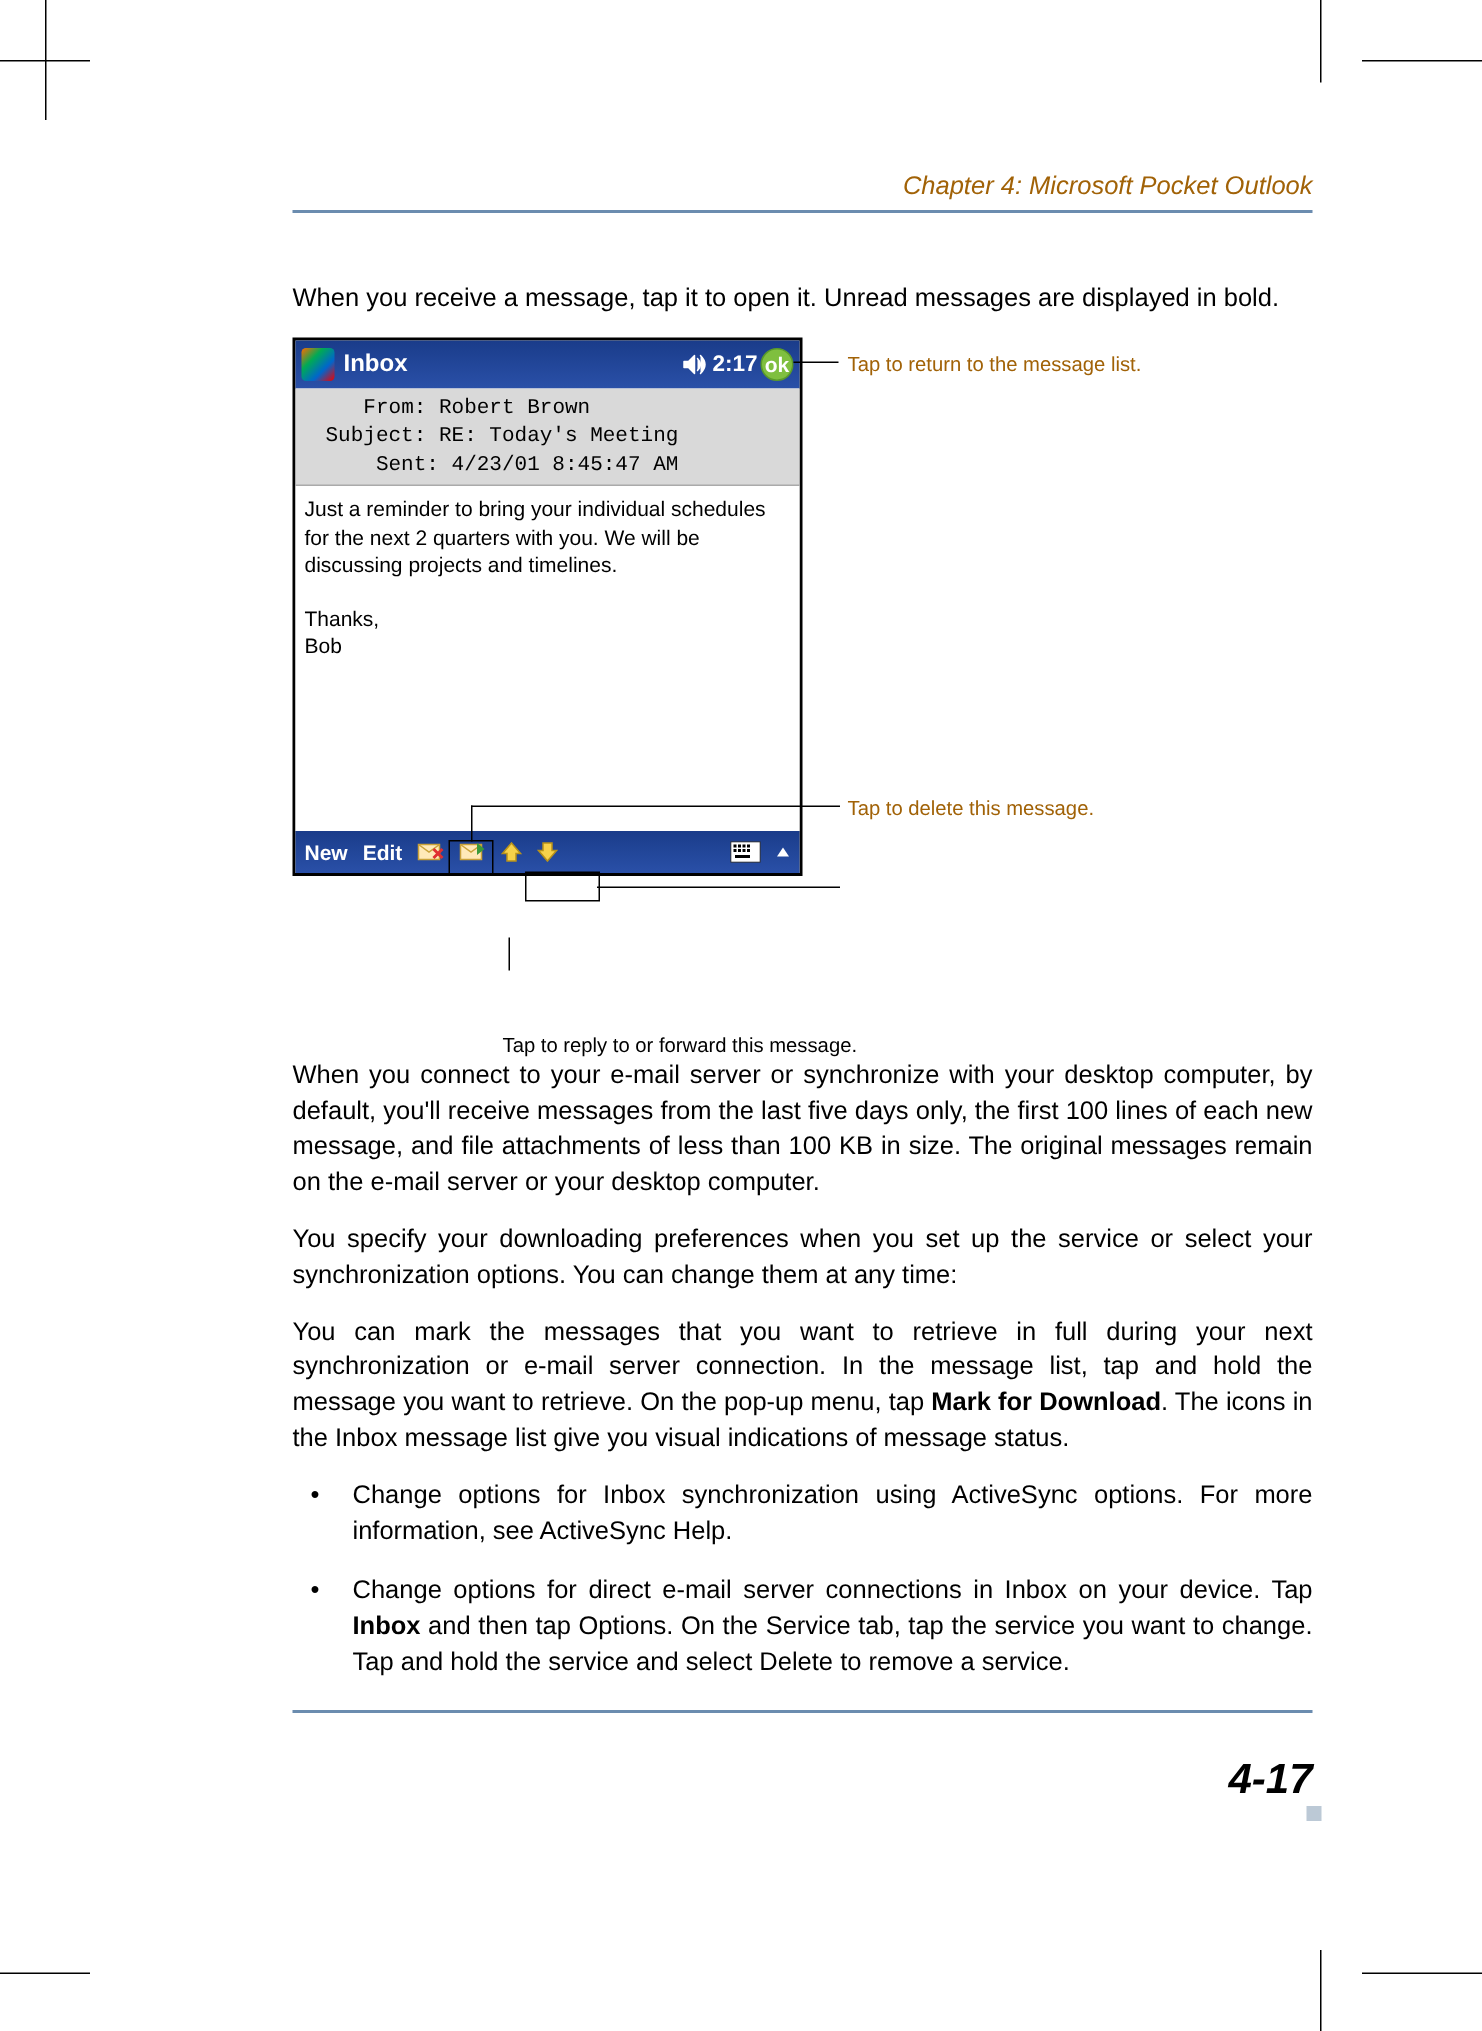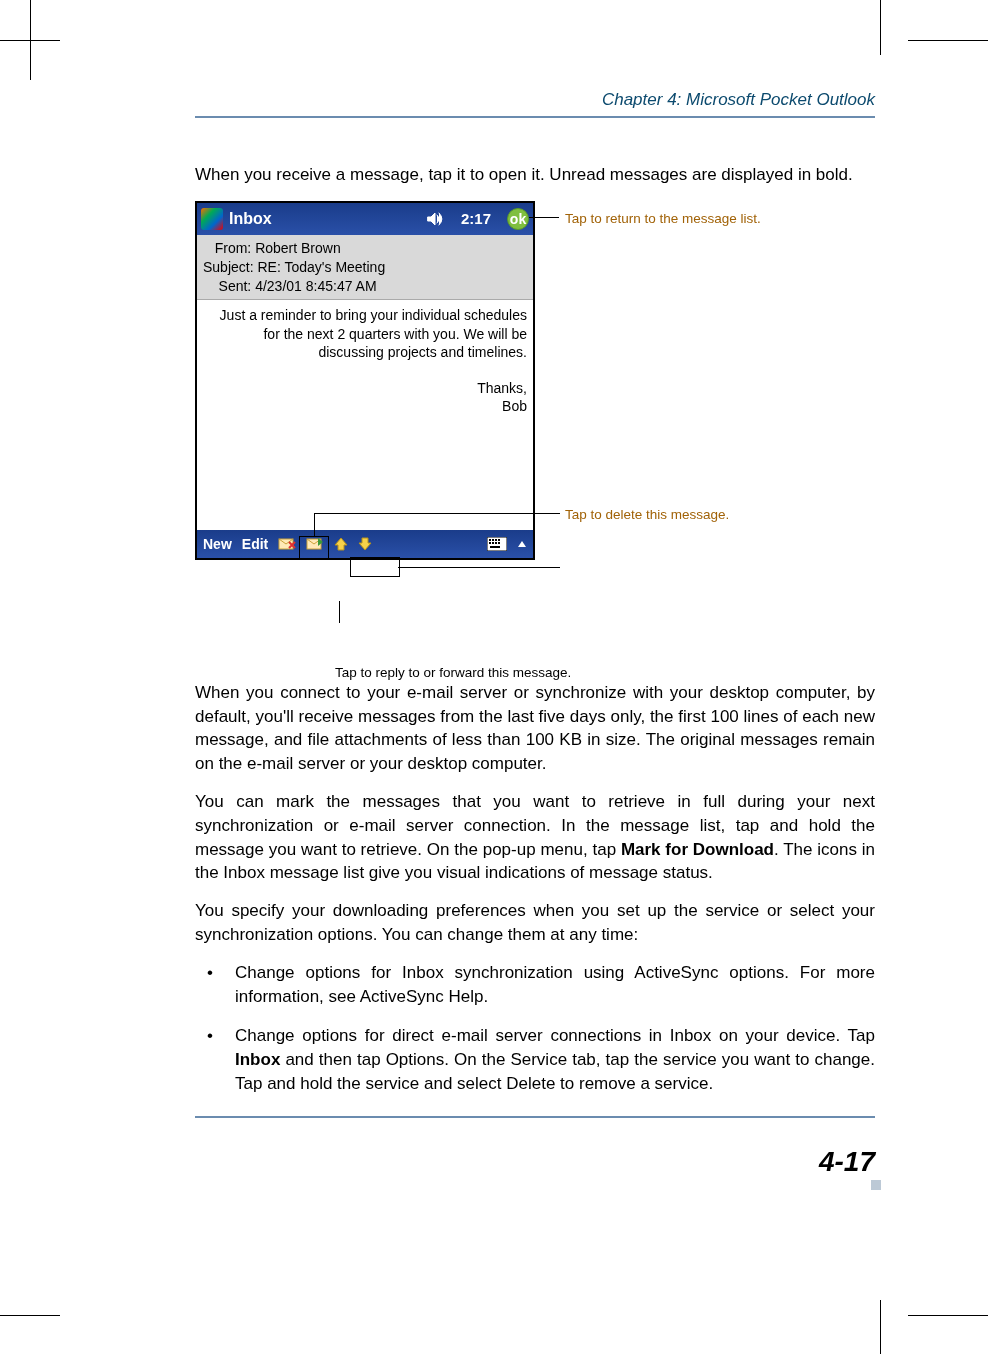--- a/index.html
+++ b/index.html
@@ -13,22 +13,23 @@
   .page {
     position: absolute;
     left: 195px;
     top: 90px;
     width: 680px;
   }
   .chapter-header {
     text-align: right;
     font-style: italic;
     font-size: 17px;
-    color: #0c4a6e;
+    color: #a16207;
     padding-bottom: 6px;
+    margin-top: 24px;
   }
   hr.header-rule {
     border: none;
     border-top: 2px solid #6b8caf;
     margin-bottom: 45px;
   }
   .body-text {
     font-size: 17px;
     line-height: 1.4;
     margin-bottom: 14px;
@@ -64,52 +65,51 @@
   }
   .titlebar .title {
     font-weight: bold;
     font-size: 16px;
     flex: 1;
   }
   .titlebar .sound-icon svg { display:block; }
   .titlebar .time {
     font-size: 15px;
     font-weight: bold;
-    margin: 0 16px;
+    margin: 0 2px;
   }
   .titlebar .ok {
     width: 22px; height: 22px;
     border-radius: 50%;
     background: #7fbf3f;
     color: #fff;
     font-size: 14px;
     font-weight: bold;
     display: flex;
     align-items: center;
     justify-content: center;
     border: 1px solid #5a9a2a;
   }
   .msg-meta {
     background: #d9d9d9;
     font-size: 14px;
-    font-family: Liberation Sans, sans-serif;
-    padding: 4px 6px;
+    font-family: Liberation Mono, monospace;
+    padding: 4px 20px;
     line-height: 1.35;
     border-bottom: 1px solid #aaa;
   }
   .msg-meta .row { white-space: pre; }
   .msg-body {
     background: #fff;
     font-size: 14px;
     font-family: Tahoma, Arial, sans-serif;
     padding: 6px;
     height: 230px;
     line-height: 1.3;
     white-space: pre-wrap;
-    text-align: right;
   }
   .bottombar {
     display: flex;
     align-items: center;
     background: linear-gradient(#1a3c8a, #2a50a8);
     height: 28px;
     padding: 4px 6px;
     gap: 10px;
   }
   .bottombar .txt {
@@ -284,25 +284,25 @@
     <div class="callout-line callout-line-v" style="left:180px; top:356px; height:0;"></div>
     <div class="callout-line callout-line-h" style="left:203px; top:366px; width:162px;"></div>
 
     <div class="callout-line callout-line-v" style="left:144px; top:400px; height:22px;"></div>
     <div class="figure-caption" style="left:140px; top:425px;margin-top:39px;">Tap to reply to or forward this message.</div>
 
   </div>
 
   <p class="body-text">When you connect to your e-mail server or synchronize with your desktop computer, by default, you'll receive messages from the last five days only, the first 100 lines of each new message, and file attachments of less than 100 KB in size. The original messages remain on the e-mail server or your desktop computer.</p>
 
+  <p class="body-text">You specify your downloading preferences when you set up the service or select your synchronization options. You can change them at any time:</p>
+
   <p class="body-text">
     <span>You can mark the messages that you want to retrieve in full during your next synchronization or e-mail server connection. In the message list, tap and hold the message you want to retrieve. On the pop-up menu, tap  </span><b>Mark for Download</b><span>. The icons in the Inbox message list give you visual indications of message status.</span>
   </p>
-
-  <p class="body-text">You specify your downloading preferences when you set up the service or select your synchronization options. You can change them at any time:</p>
 
   <ul class="bullets">
     <li>Change options for Inbox synchronization using ActiveSync options. For more information, see ActiveSync Help.</li>
     <li>
       <span>Change options for direct e-mail server connections in Inbox on your device. Tap </span><b>Inbox</b><span>  and then tap Options. On the  Service  tab, tap the service you want to change. Tap and hold the service and select  Delete  to remove a service.</span>
     </li>
   </ul>
 
   <hr class="footer-rule">
   <div class="pagenum">4-17</div>

